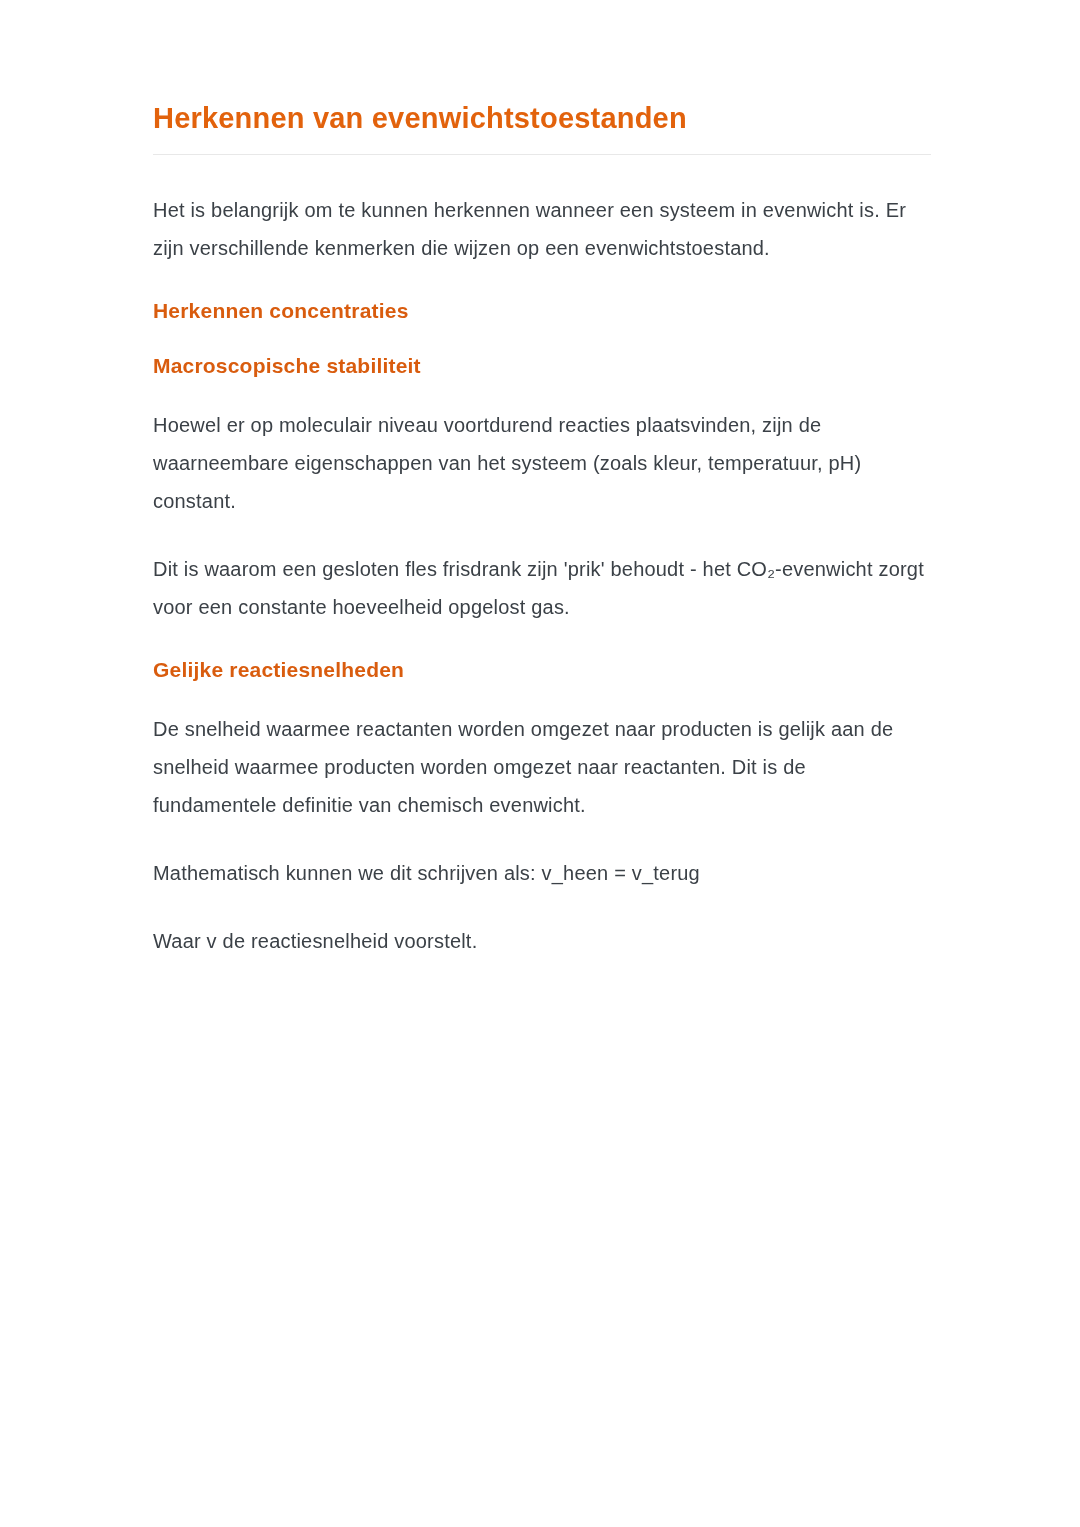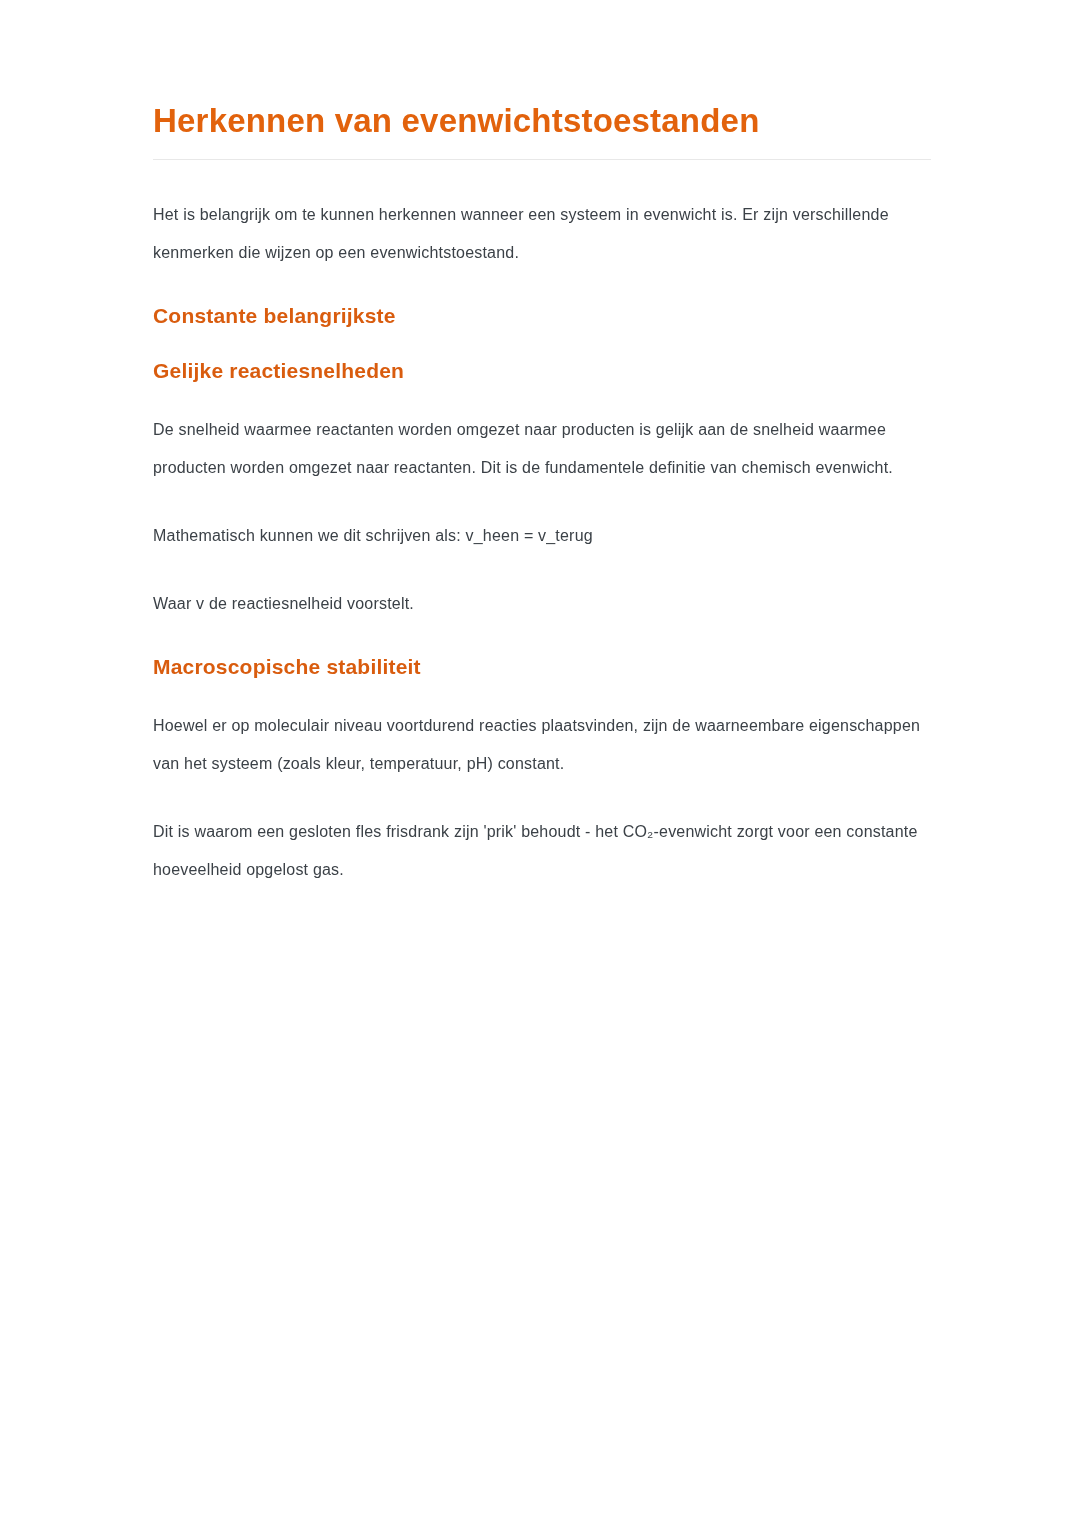--- a/index.html
+++ b/index.html
@@ -22,35 +22,35 @@
     background:var(--page-bg);
     overflow:hidden;
   }
   .content{
     width:778px;
     margin-left:153px;
     padding-top:100px;
   }
   h1.doc-title{
     margin:0 0 18px 0;
-    font-size:33px;
+    font-size:29px;
     line-height:1.25;
     font-weight:700;
     color:var(--title);
     letter-spacing:0.2px;
   }
   .title-divider{
     border:none;
     border-top:1px solid var(--divider);
     margin:0 0 36px 0;
     height:0;
   }
   p.body-text{
     margin:0 0 30px 0;
-    font-size:16px;
+    font-size:20px;
     line-height:38px;
     letter-spacing:0.2px;
     color:var(--body);
   }
   h2.section-heading{
     margin:14px 0 26px 0;
     font-size:21px;
     line-height:1.35;
     font-weight:700;
     color:var(--heading);
@@ -63,30 +63,30 @@
 <div class="page">
   <main class="content">
 
     <h1 class="doc-title">Herkennen van evenwichtstoestanden</h1>
 
     <hr class="title-divider">
 
     <p class="body-text">Het is belangrijk om te kunnen herkennen wanneer een systeem in evenwicht is. Er zijn verschillende kenmerken die wijzen op een evenwichtstoestand.</p>
 
     <section>
-      <h2 class="section-heading">Constante belangrijkste</h2>
+      <h2 class="section-heading">Herkennen concentraties</h2>
+    </section>
+
+    <section>
+      <h2 class="section-heading">Macroscopische stabiliteit</h2>
+      <p class="body-text">Hoewel er op moleculair niveau voortdurend reacties plaatsvinden, zijn de waarneembare eigenschappen van het systeem (zoals kleur, temperatuur, pH) constant.</p>
+      <p class="body-text">Dit is waarom een gesloten fles frisdrank zijn 'prik' behoudt - het CO₂-evenwicht zorgt voor een constante hoeveelheid opgelost gas.</p>
     </section>
 
     <section>
       <h2 class="section-heading">Gelijke reactiesnelheden</h2>
       <p class="body-text">De snelheid waarmee reactanten worden omgezet naar producten is gelijk aan de snelheid waarmee producten worden omgezet naar reactanten. Dit is de fundamentele definitie van chemisch evenwicht.</p>
       <p class="body-text">Mathematisch kunnen we dit schrijven als: v_heen = v_terug</p>
       <p class="body-text">Waar v de reactiesnelheid voorstelt.</p>
     </section>
 
-    <section>
-      <h2 class="section-heading">Macroscopische stabiliteit</h2>
-      <p class="body-text">Hoewel er op moleculair niveau voortdurend reacties plaatsvinden, zijn de waarneembare eigenschappen van het systeem (zoals kleur, temperatuur, pH) constant.</p>
-      <p class="body-text">Dit is waarom een gesloten fles frisdrank zijn 'prik' behoudt - het CO₂-evenwicht zorgt voor een constante hoeveelheid opgelost gas.</p>
-    </section>
-
   </main>
 </div>
 
 </body></html>

